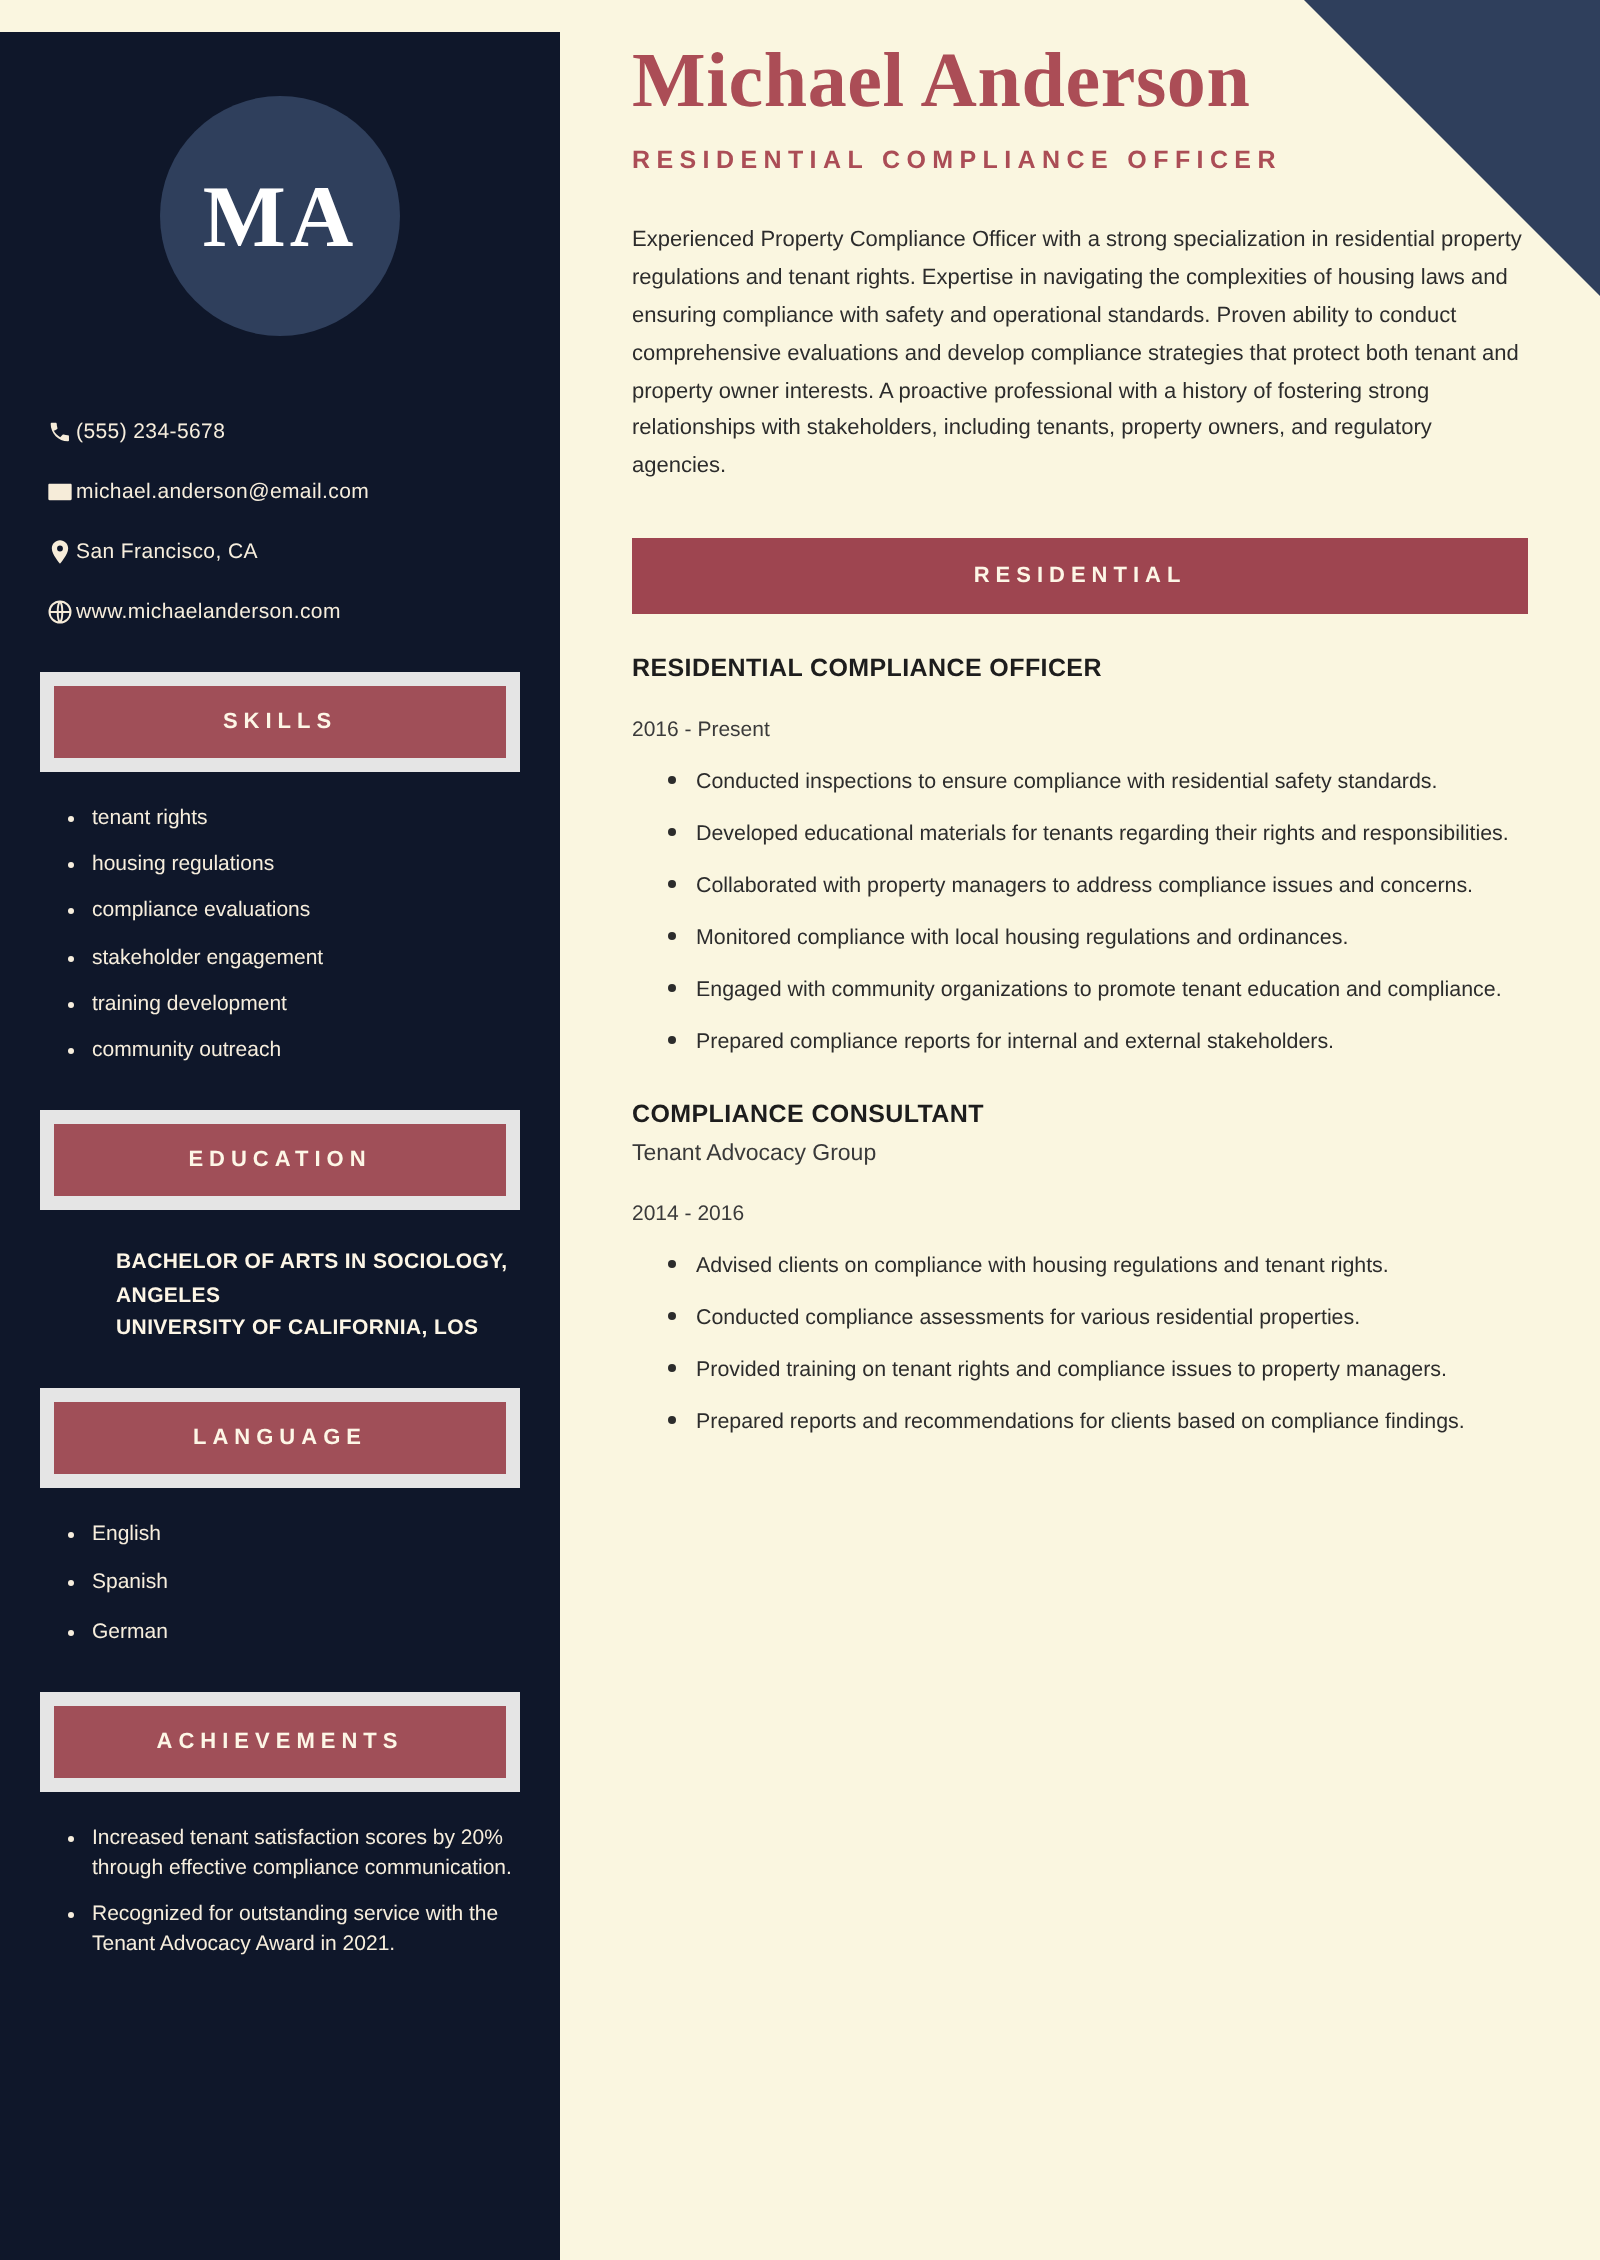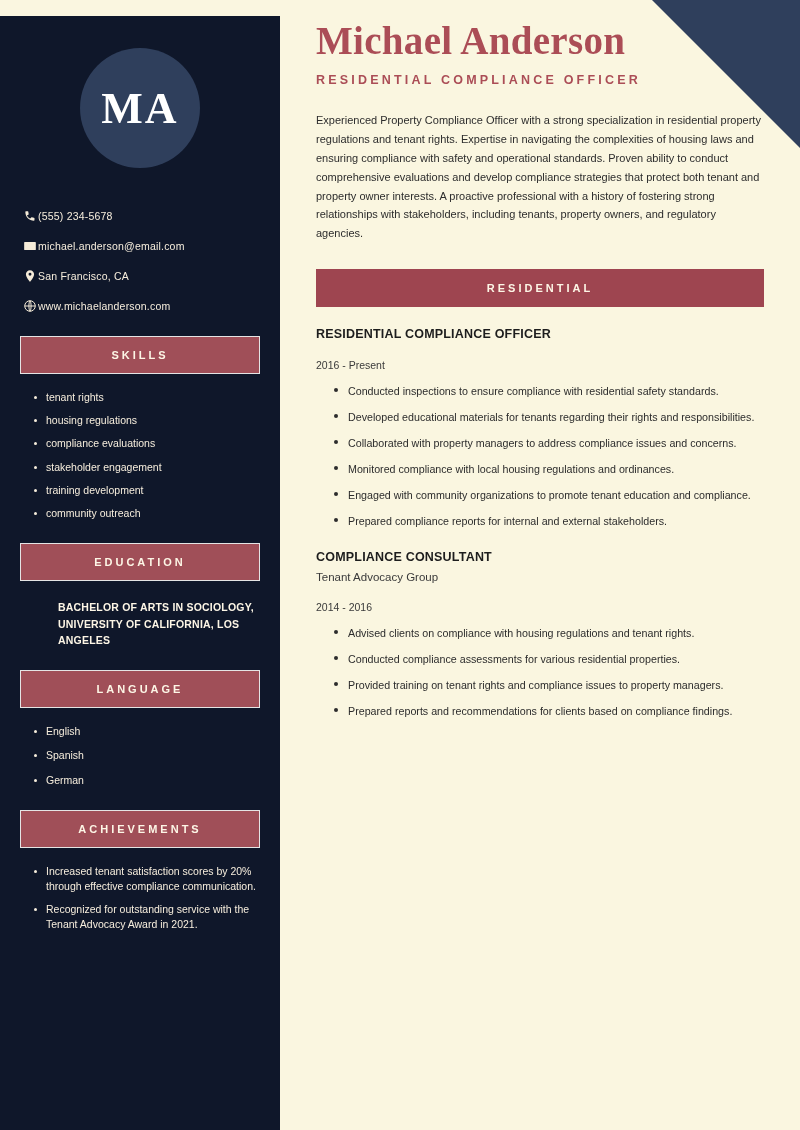--- a/index.html
+++ b/index.html
@@ -67,21 +67,21 @@
   }
   .contact-icon svg { display: block; }
   .contact-text {
     color: #f7eedd;
     font-size: 10.5px;
     letter-spacing: .2px;
   }
   .sec-title {
     margin-top: 22px;
     background: #a04f58;
-    border: 1px solid #e5e5e5;
+    border: 7px solid #e5e5e5;
     color: #fdf6e6;
     font-size: 11px;
     font-weight: bold;
     letter-spacing: 3px;
     text-align: center;
     padding: 12px 4px;
   }
   .bullets {
     margin-top: 16px;
     padding-left: 14px;
@@ -264,22 +264,22 @@
         <li>housing regulations</li>
         <li>compliance evaluations</li>
         <li>stakeholder engagement</li>
         <li>training development</li>
         <li>community outreach</li>
       </ul>
 
       <div class="sec-title">EDUCATION</div>
       <div class="edu-block">
         <div class="edu-line">BACHELOR OF ARTS IN SOCIOLOGY,</div>
+        <div class="edu-line">ANGELES</div>
         <div class="edu-line">UNIVERSITY OF CALIFORNIA, LOS</div>
-        <div class="edu-line">ANGELES</div>
       </div>
 
       <div class="sec-title">LANGUAGE</div>
       <ul class="bullets tight">
         <li>English</li>
         <li>Spanish</li>
         <li>German</li>
       </ul>
 
       <div class="sec-title">ACHIEVEMENTS</div>

